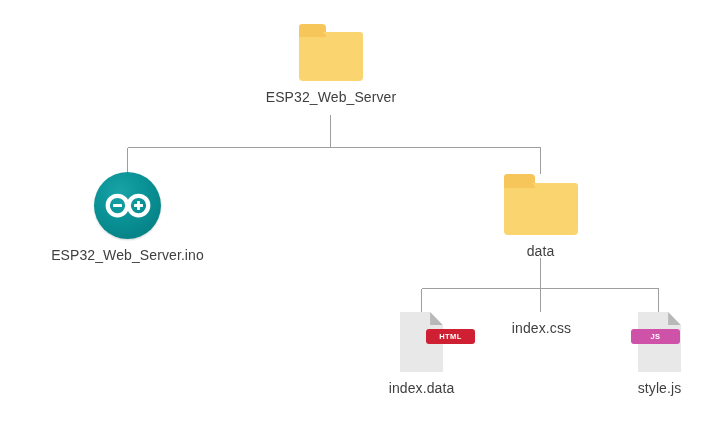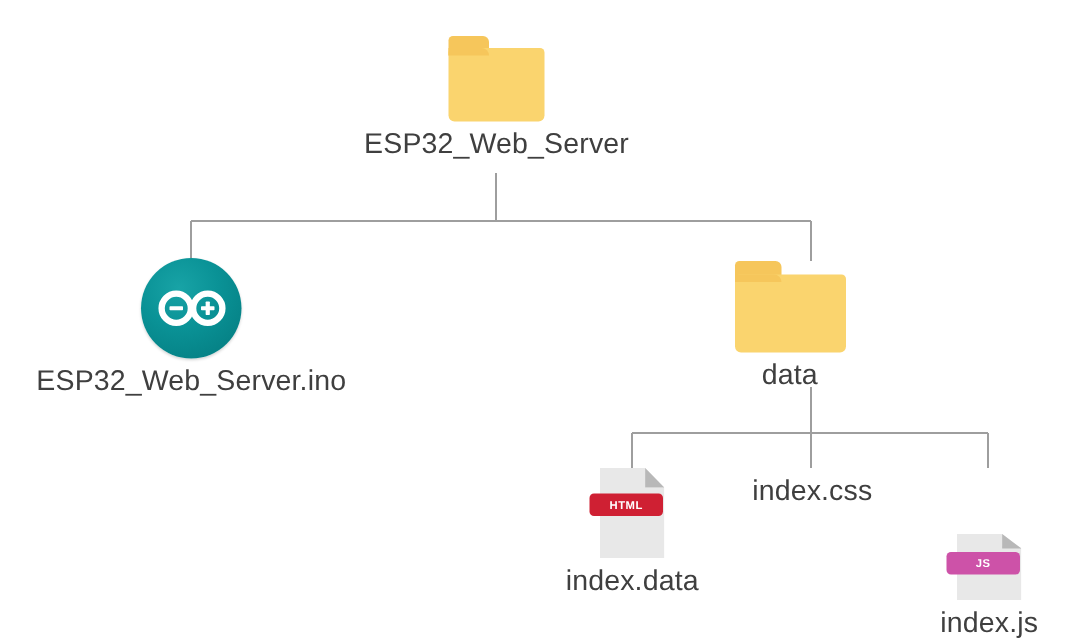--- a/index.html
+++ b/index.html
@@ -26,21 +26,21 @@
 
   
   .node {
     position: absolute;
     display: flex;
     flex-direction: column;
     align-items: center;
   }
   .node-label {
     margin-top: 7px;
-    font-size: 19px;
+    font-size: 14px;
     color: #3f3f3f;
     white-space: nowrap;
     letter-spacing: 0.1px;
     line-height: 18px;
   }
 
   
   .folder {
     position: relative;
   }
@@ -164,41 +164,41 @@
         <circle cx="67" cy="27" r="19.5"></circle>
       </g>
       <rect x="16" y="24.2" width="18" height="5.6" rx="1" fill="#ffffff"></rect>
       <rect x="58" y="24.2" width="18" height="5.6" rx="1" fill="#ffffff"></rect>
       <rect x="64.2" y="18" width="5.6" height="18" rx="1" fill="#ffffff"></rect>
     </svg>
   </div>
   <div class="node-label">ESP32_Web_Server.ino</div>
 </div>
 
-<div class="node" style="left:476px; top:174px; width:101px;justify-content:center;">
+<div class="node" style="left:490px; top:174px; width:101px;justify-content:center;">
   <div class="folder" style="width:74px; height:61px;">
     <div class="tab"></div>
     <div class="body"></div>
   </div>
   <div class="node-label">data</div>
 </div>
 
 <div class="node" style="left:366px; top:312px; width:111px;">
   <div class="file" style="width:43px; height:60px;">
     <div class="sheet"></div>
     <div class="fold"></div>
-    <div class="badge" style="background:#cf2033;">HTML</div>
+    <div class="badge" style="background:#cf2033;margin-left:33px;">HTML</div>
   </div>
   <div class="node-label">index.data</div>
 </div>
 
 <div class="node" style="left:486px; top:312px; width:111px;">
   <div class="node-label">index.css</div>
 </div>
 
 <div class="node" style="left:604px; top:312px; width:111px;">
-  <div class="file" style="width:43px; height:44px;margin-top:44px;">
+  <div class="file" style="width:43px; height:60px;">
     <div class="sheet"></div>
     <div class="fold"></div>
     <div class="badge" style="background:#cd52a8;">JS</div>
   </div>
-  <div class="node-label">index.js</div>
+  <div class="node-label">style.js</div>
 </div>
 
 </body></html>

